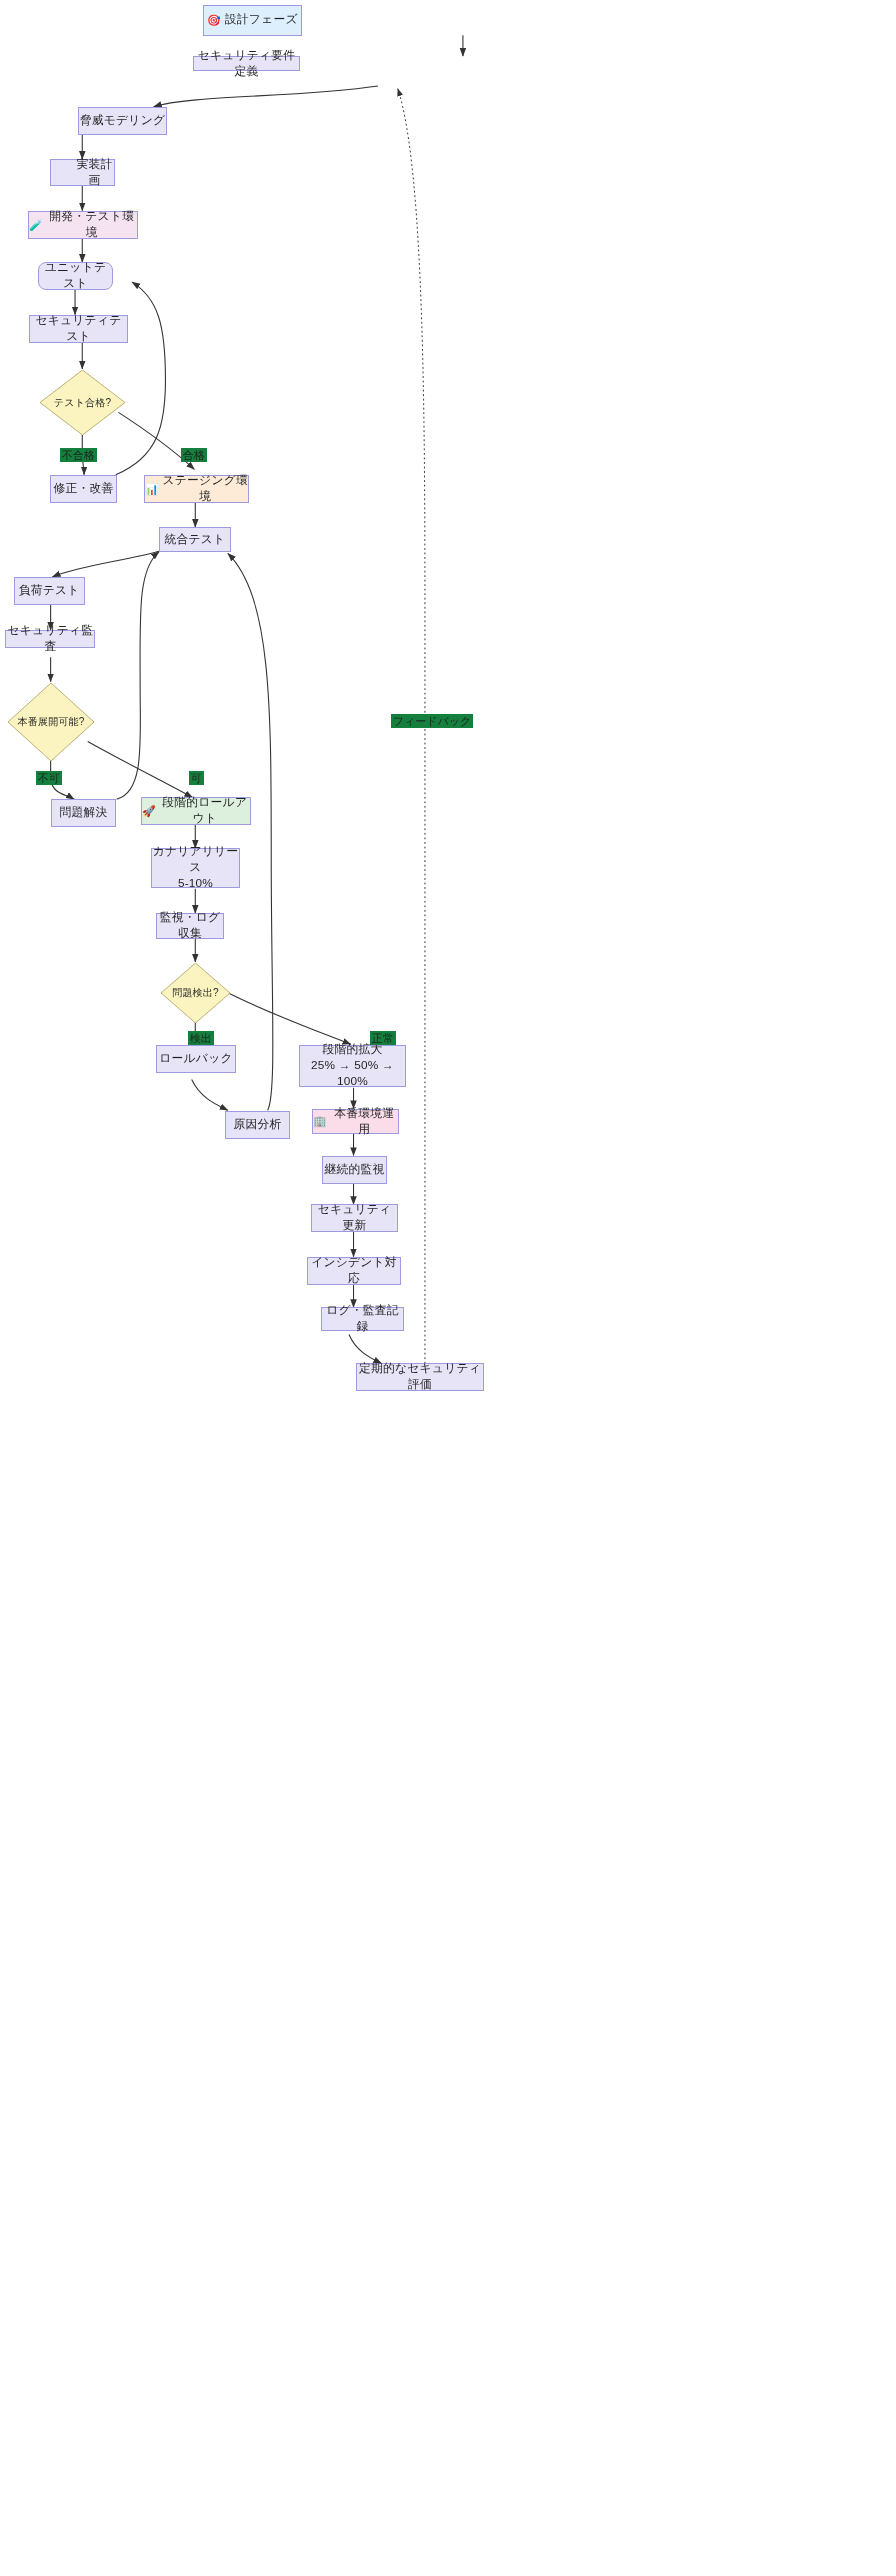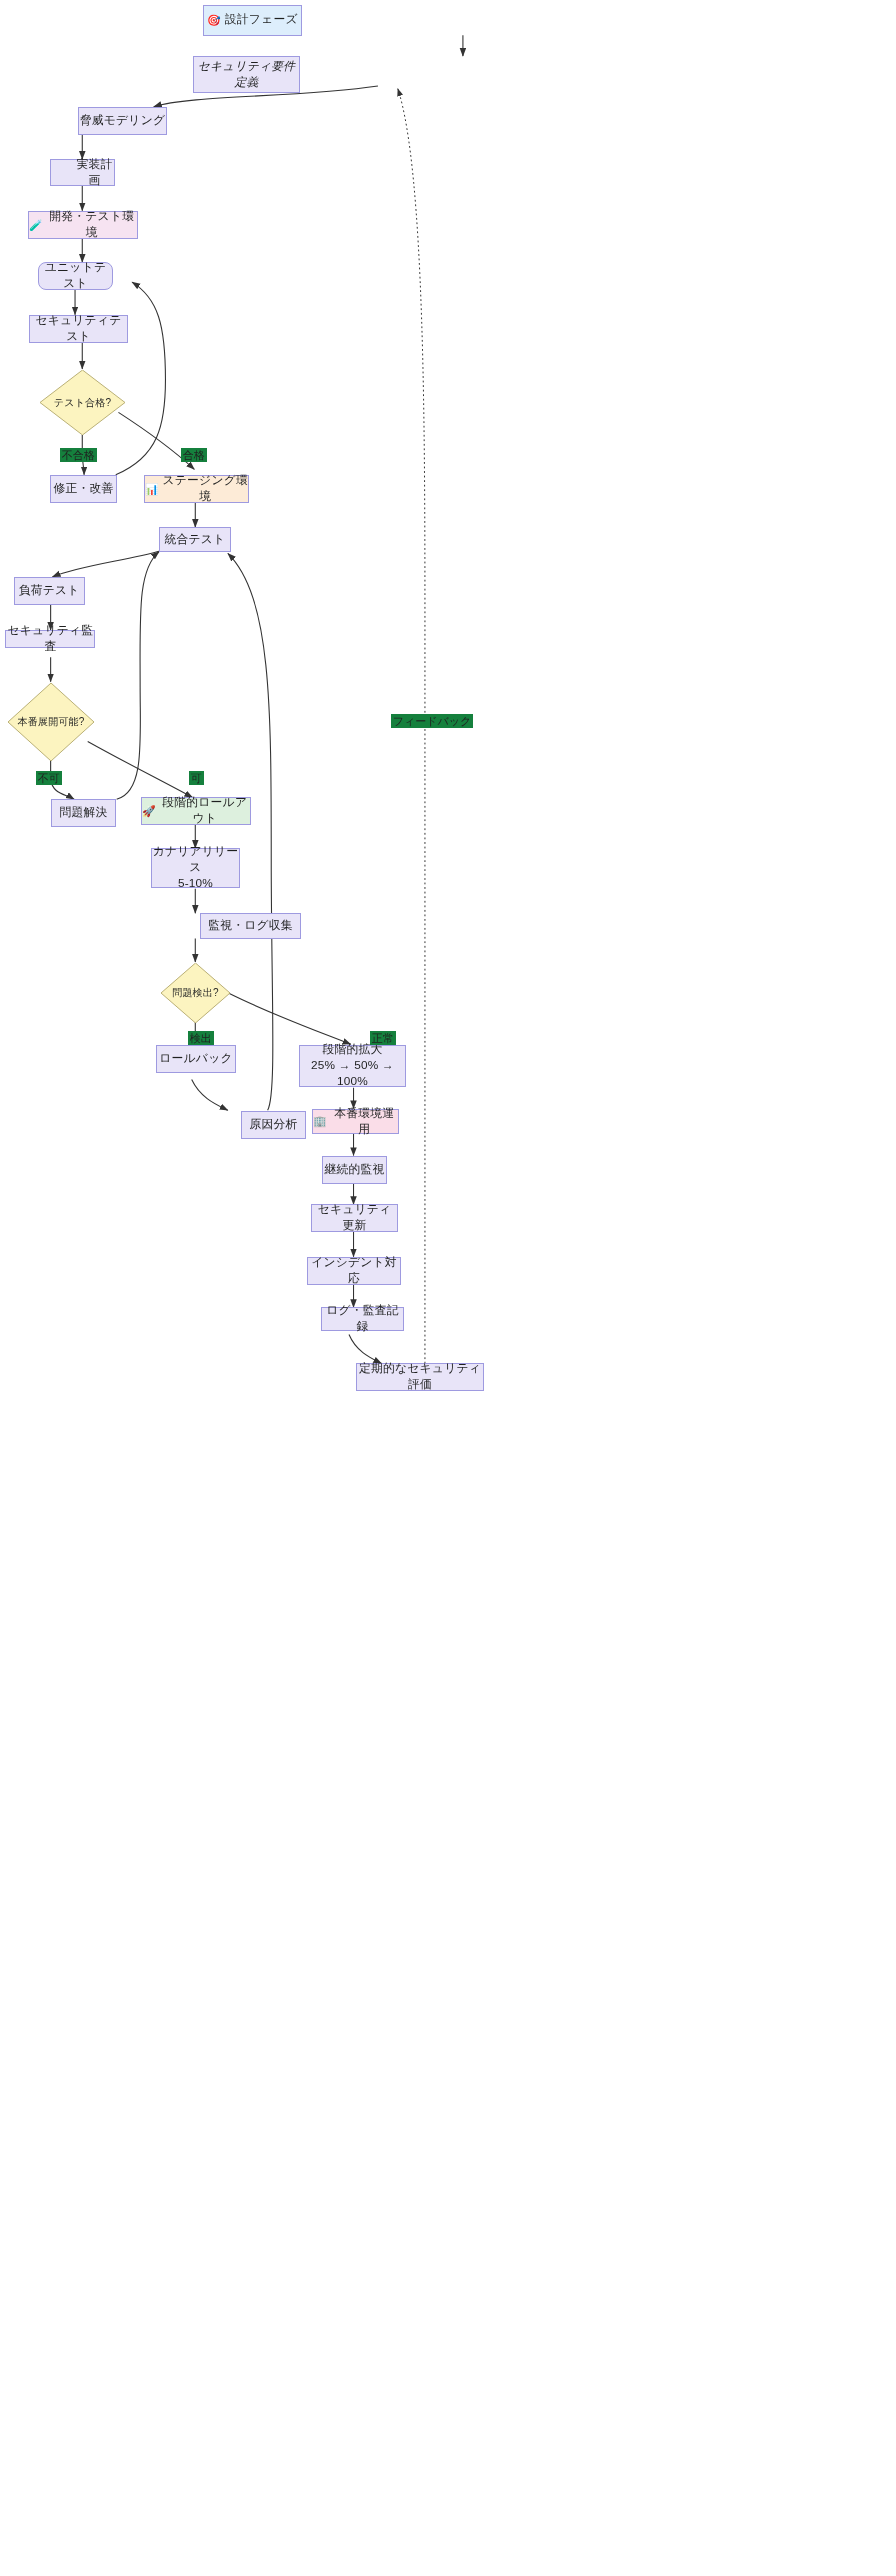--- a/index.html
+++ b/index.html
@@ -158,21 +158,21 @@
       <path d="M386,1476 C394,1495 410,1502 422,1508"></path>
     </g>
 
     <path d="M470,1508 C470,1400 470,1100 470,700 C470,480 470,190 440,98" fill="none" stroke="#333333" stroke-width="1.1" stroke-dasharray="2,3" marker-end="url(#arrow)"></path>
   </svg>
 
   <div class="node blue" style="left:203px; top:4.5px; width:99px; height:31px;">
     <span class="emoji">🎯</span><span>設計フェーズ</span>
   </div>
 
-  <div class="node" style="left:193px; top:56px; width:107px; height:37px;font-style:italic;">
+  <div class="node" style="left:193px; top:56px; width:107px; height:15px;">
     <span>セキュリティ要件定義</span>
   </div>
 
   <div class="node" style="left:38px; top:107px; width:89px; height:28px;margin-left:40px;">
     <span>脅威モデリング</span>
   </div>
 
   <div class="node" style="left:50px; top:159px; width:65px; height:27px;padding-left:24px;">
     <span>実装計画</span>
   </div>
@@ -229,36 +229,36 @@
 
   <div class="node green" style="left:141px; top:797px; width:110px; height:28px;">
     <span class="emoji">🚀</span><span>段階的ロールアウト</span>
   </div>
 
   <div class="node" style="left:151px; top:848px; width:89px; height:40px;">
     <span>カナリアリリース
 5-10%</span>
   </div>
 
-  <div class="node" style="left:156px; top:913px; width:101px; height:26px;margin-left:44px;">
+  <div class="node" style="left:156px; top:913px; width:68px; height:26px;">
     <span>監視・ログ収集</span>
   </div>
 
   <div class="diamond" style="left:161px; top:963px; width:69px; height:60px;">
     <svg class="shape" viewBox="0 0 76 66" preserveAspectRatio="none">
       <polygon points="38,0 76,33 38,66 0,33" fill="#fcf4c0" stroke="#b3a86b" stroke-width="1"></polygon>
     </svg>
     <div class="dlabel">問題検出?</div>
   </div>
 
   <div class="node" style="left:156px; top:1045px; width:80px; height:28px;">
     <span>ロールバック</span>
   </div>
 
-  <div class="node" style="left:225px; top:1111px; width:65px; height:28px;margin-left:16px;">
+  <div class="node" style="left:225px; top:1111px; width:65px; height:28px;">
     <span>原因分析</span>
   </div>
 
   <div class="node" style="left:299px; top:1045px; width:107px; height:42px;">
     <span>段階的拡大
 25% → 50% → 100%</span>
   </div>
 
   <div class="node pink2" style="left:312px; top:1109px; width:87px; height:25px;">
     <span class="emoji">🏢</span><span>本番環境運用</span>

